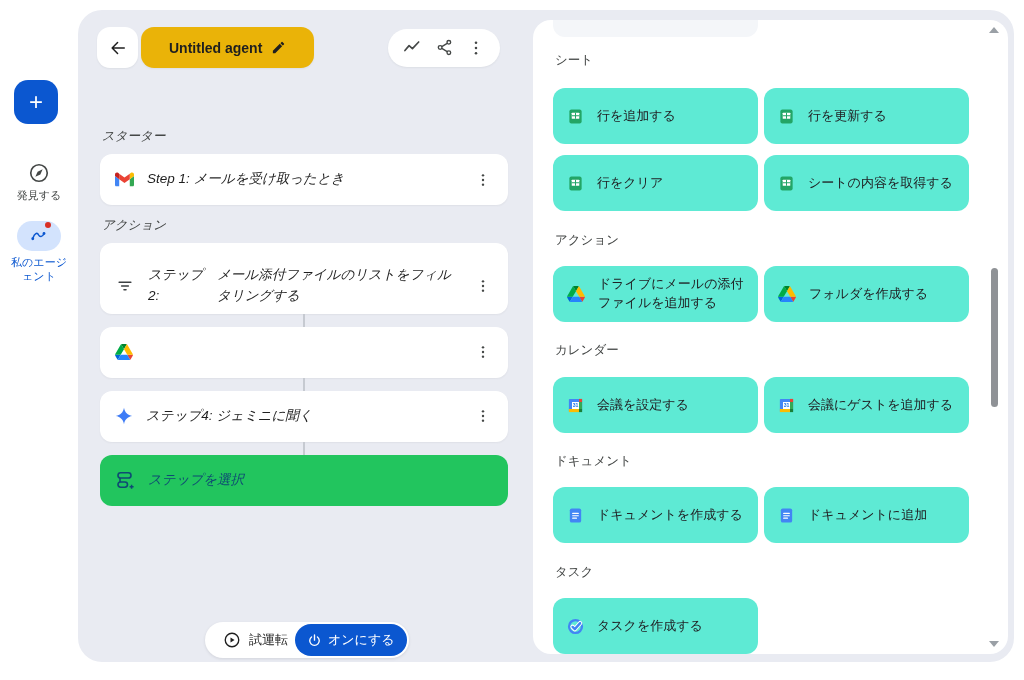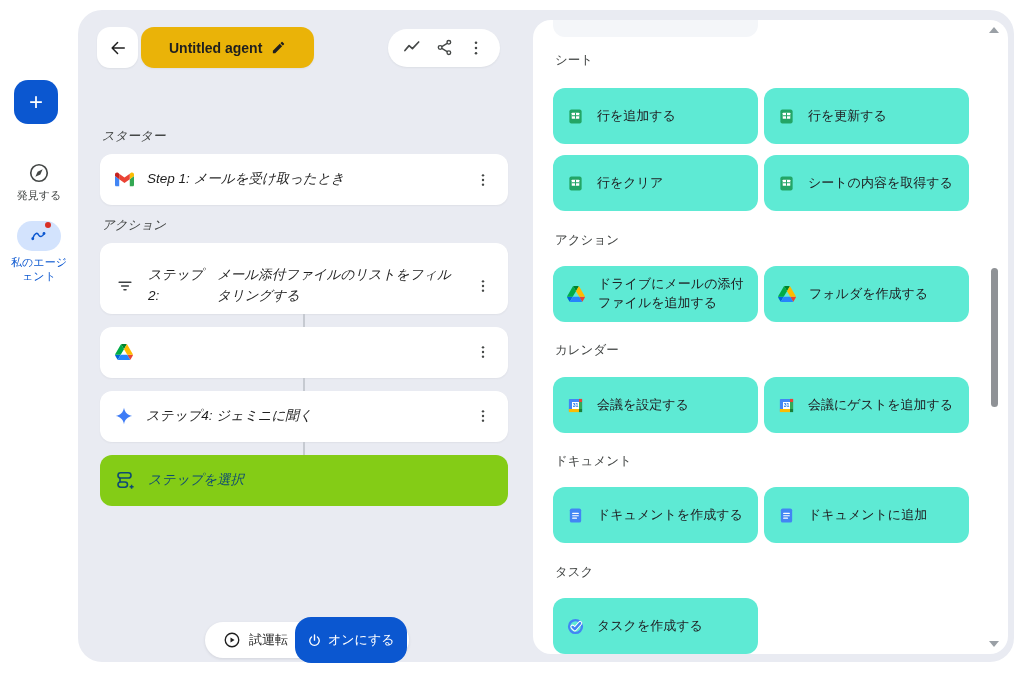--- a/index.html
+++ b/index.html
@@ -50,29 +50,29 @@
   .sec-label.action { margin-top:12px; }
   .step-card { background:#fff; border-radius:12px; min-height:51px; display:flex; align-items:center;
     padding:0 15px; gap:13px; box-shadow:0 1px 2px rgba(60,64,67,.06); cursor:pointer; }
   .sicon { flex:none; display:flex; }
   .step-label { font-size:13.5px; font-weight:500; line-height:1.4; color:#1f1f1f; }
   .step2 { min-height:59px; padding-top:22px; padding-bottom:7px; }
   .step2 .lbl { flex:none; width:56px; font-size:13.5px; font-weight:500; line-height:1.55; }
   .step2 .desc { flex:1; font-size:13.5px; font-weight:500; line-height:1.55; }
   .kebab { margin-left:auto; flex:none; display:flex; cursor:pointer; padding:2px; }
   .connector { width:2px; height:13px; background:#c6cad1; margin:0 auto; }
-  .select-card { background:#84cc16; box-shadow:none; }
+  .select-card { background:#22c55e; box-shadow:none; }
   .select-card .step-label { color:#0f4a73; }
 
   
   .runbar { position:absolute; left:127px; top:612px; height:36px; background:#fff; border-radius:18px;
     display:flex; align-items:center; padding:2px; box-shadow:0 1px 3px rgba(60,64,67,.13); }
   .trial { display:flex; align-items:center; gap:8px; padding:0 7px 0 16px; font-size:13px;
     font-weight:500; color:#1f1f1f; cursor:pointer; height:32px; }
-  .turnon { height:46px; border-radius:16px; background:#0b57d0; color:#fff; display:flex;
+  .turnon { height:32px; border-radius:16px; background:#0b57d0; color:#fff; display:flex;
     align-items:center; gap:6px; padding:0 12px; font-size:13px; font-weight:500; cursor:pointer; }
 
   
   .panel { position:absolute; left:455px; top:10px; width:475px; height:634px; background:#fff;
     border-radius:18px; overflow:hidden; }
   .partial-card { margin-left:20px; width:205px; height:17px; background:#f4f6f9;
     border-radius:0 0 12px 12px; cursor:pointer; }
   .group-title { font-size:12.5px; font-weight:500; color:#444746; margin-left:22px; line-height:1.2; }
   .agrid { display:grid; grid-template-columns:205px 205px; gap:11px 6px; margin-left:20px; }
   .acard { background:#5eead4; border-radius:12px; min-height:56px; display:flex; align-items:center;

